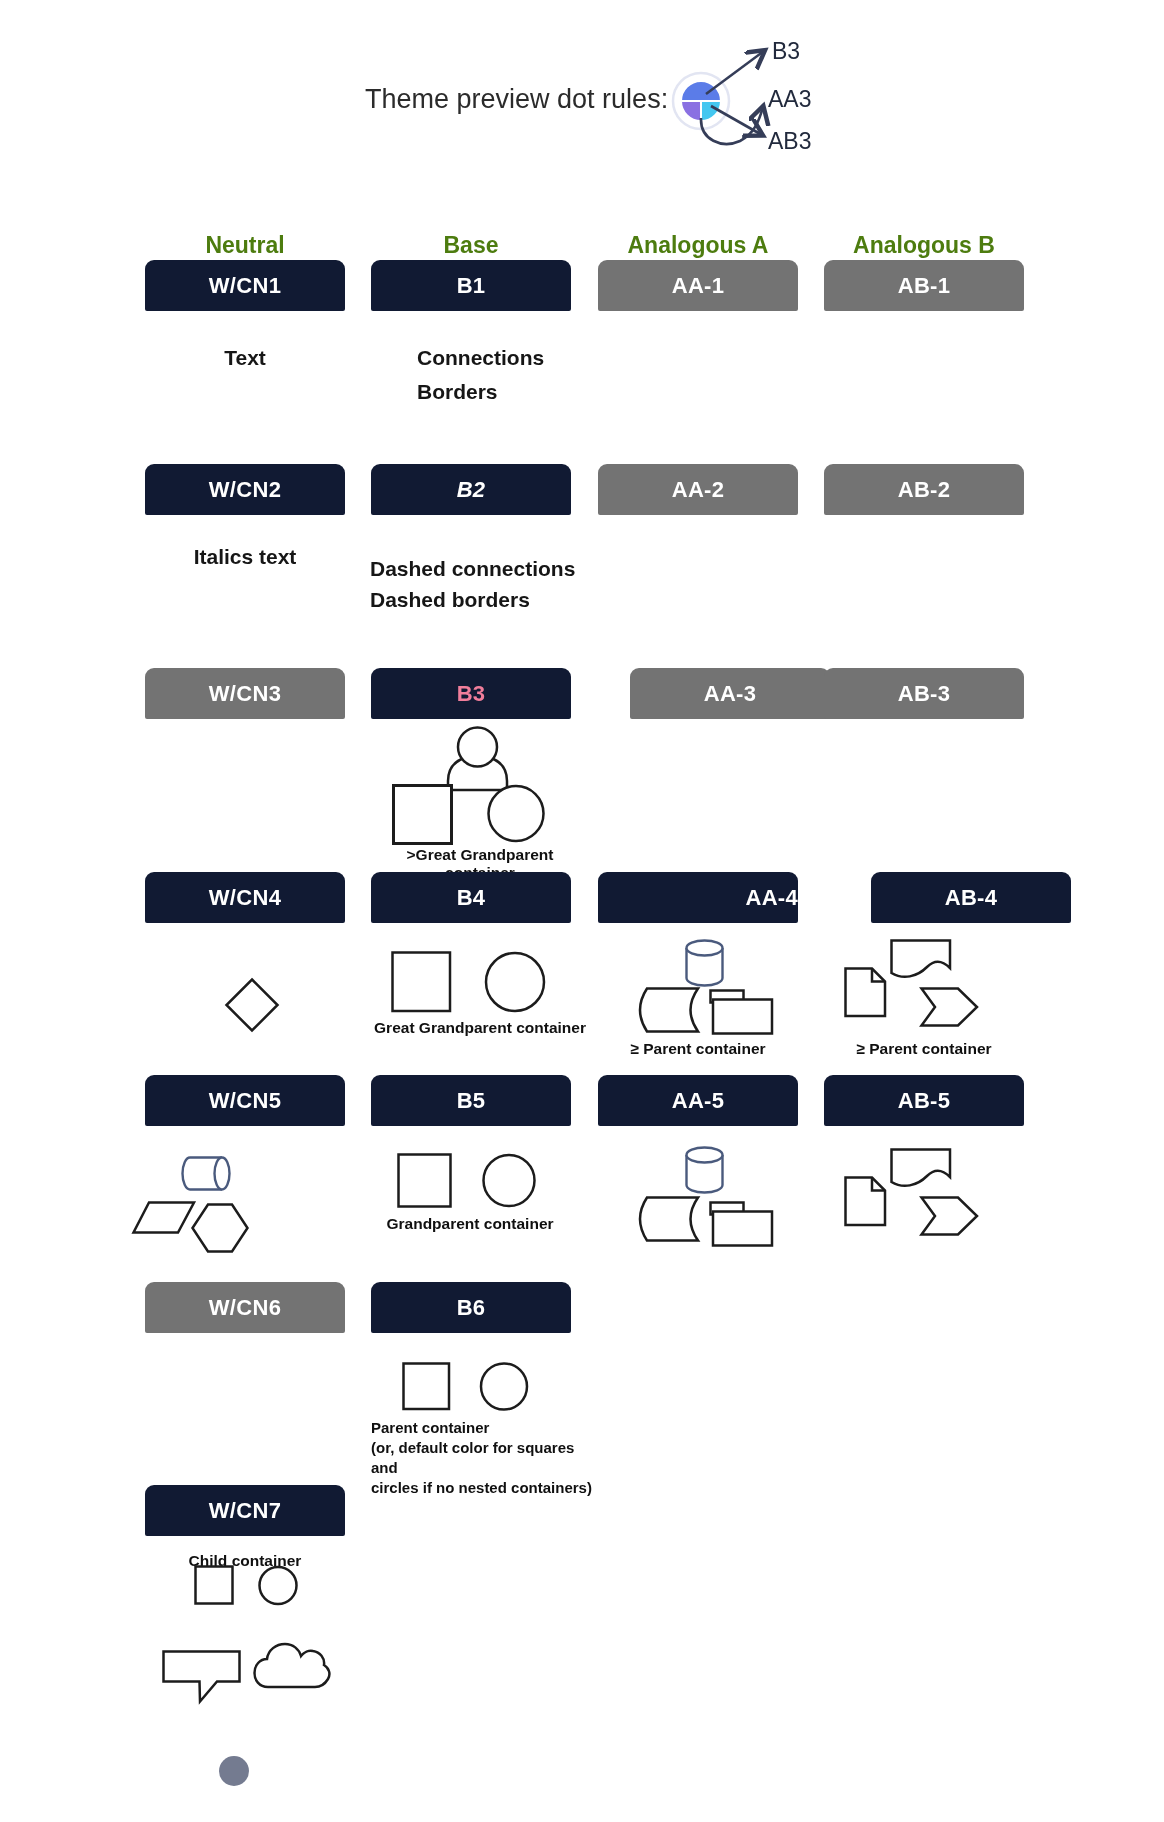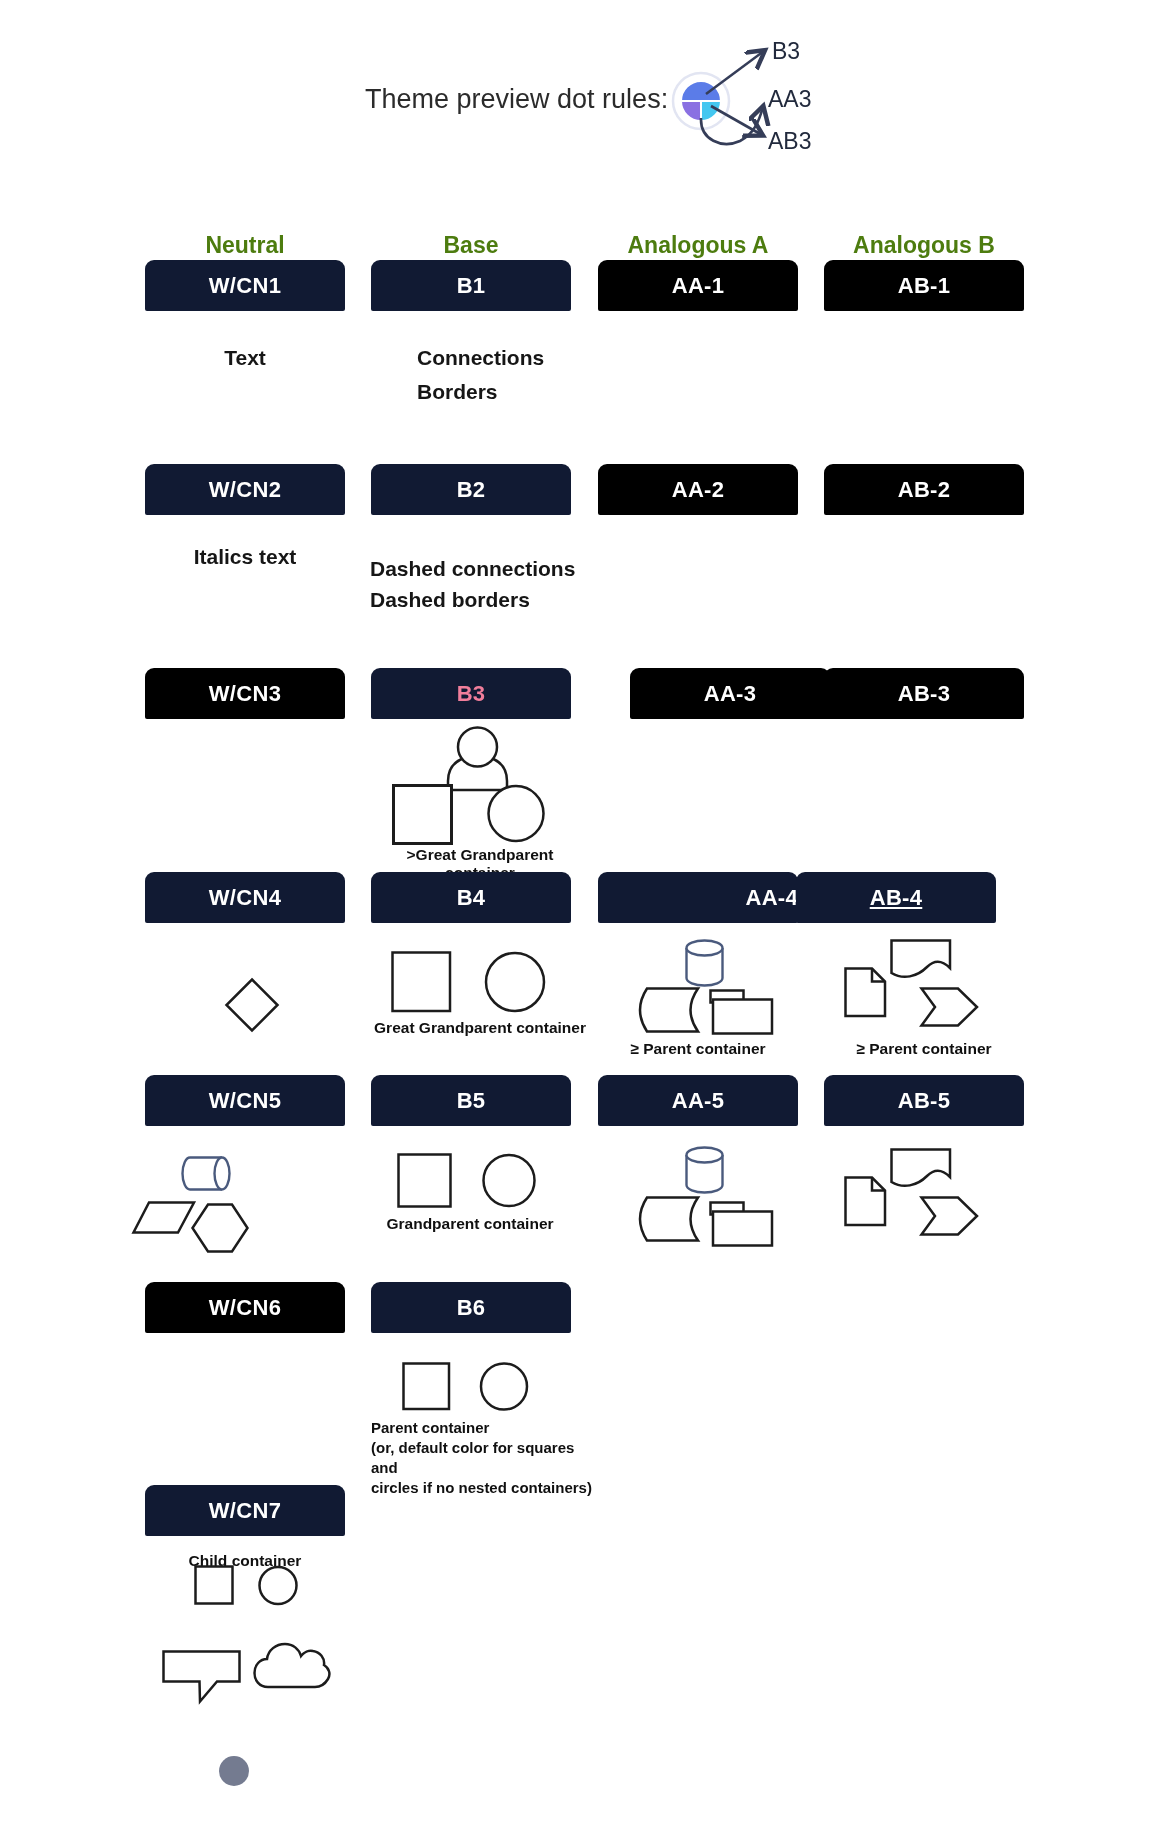--- a/index.html
+++ b/index.html
@@ -2,21 +2,21 @@
 <html><head>
 <meta charset="utf-8">
 <style>
   html,body{margin:0;padding:0;background:#ffffff;}
   #stage{position:relative;width:1164px;height:1822px;background:#ffffff;overflow:hidden;
          font-family:"Liberation Sans","DejaVu Sans",sans-serif;}
   .swatch{position:absolute;width:200px;height:51px;border-radius:9px 9px 2px 2px;
           display:flex;align-items:center;justify-content:center;
           color:#ffffff;font-weight:bold;font-size:22px;letter-spacing:.3px;}
   .dark{background:#111a33;}
-  .gray{background:#000000;}
+  .gray{background:#737373;}
   .pinktext{color:#f17e9b;}
   .col-header{position:absolute;width:200px;text-align:center;font-weight:bold;
               font-size:23px;color:#4d7c0f;}
   .title{position:absolute;font-size:27px;color:#2b2b2b;}
   .dotlabel{position:absolute;font-size:23px;color:#222a3d;}
   .cap-lg{position:absolute;font-size:21px;font-weight:bold;color:#161616;line-height:34px;}
   .cap-lg2{position:absolute;font-size:21px;font-weight:bold;color:#161616;line-height:31px;}
   .cap-sm{position:absolute;font-size:15.5px;font-weight:bold;color:#101010;}
   .cap-xs{position:absolute;font-size:15px;font-weight:bold;color:#101010;line-height:20px;}
   .center{text-align:center;}
@@ -77,21 +77,21 @@
 
   <div class="cap-lg center" style="left:145px;top:341px;width:200px;">Text</div>
   <div class="cap-lg" style="left:417px;top:341px;">
     <div>Connections</div>
     <div>Borders</div>
   </div>
 
   <div class="swatch dark" style="left:145px;top:464px;">
       <span>W/CN2</span>
     </div>
-  <div class="swatch dark" style="left:371px;top:464px;">
+  <div class="swatch dark" style="left:371px;top:464px;font-style:italic;">
       <span>B2</span>
     </div>
   <div class="swatch gray" style="left:598px;top:464px;">
       <span>AA-2</span>
     </div>
   <div class="swatch gray" style="left:824px;top:464px;">
       <span>AB-2</span>
     </div>
 
   <div class="cap-lg center" style="left:145px;top:540px;width:200px;">Italics text</div>
@@ -123,21 +123,21 @@
 
   <div class="swatch dark" style="left:145px;top:872px;">
       <span>W/CN4</span>
     </div>
   <div class="swatch dark" style="left:371px;top:872px;">
       <span>B4</span>
     </div>
   <div class="swatch dark" style="left:598px;top:872px;justify-content:flex-end;">
       <span>AA-4</span>
     </div>
-  <div class="swatch dark" style="left:796px;top:872px;text-decoration:underline;">
+  <div class="swatch dark" style="left:871px;top:872px;">
       <span>AB-4</span>
     </div>
 
   <svg style="left:225px;top:978px;" width="54" height="54" viewBox="0 0 54 54">
     <polygon class="ink" points="27,1.5 52.5,27 27,52.5 1.5,27"></polygon>
   </svg>
 
   <svg style="left:391px;top:951px;" width="160" height="63" viewBox="0 0 160 63">
     <rect class="ink" x="1.5" y="1.5" width="57.5" height="58.5"></rect>
     <circle class="ink" cx="124" cy="31" r="29"></circle>

